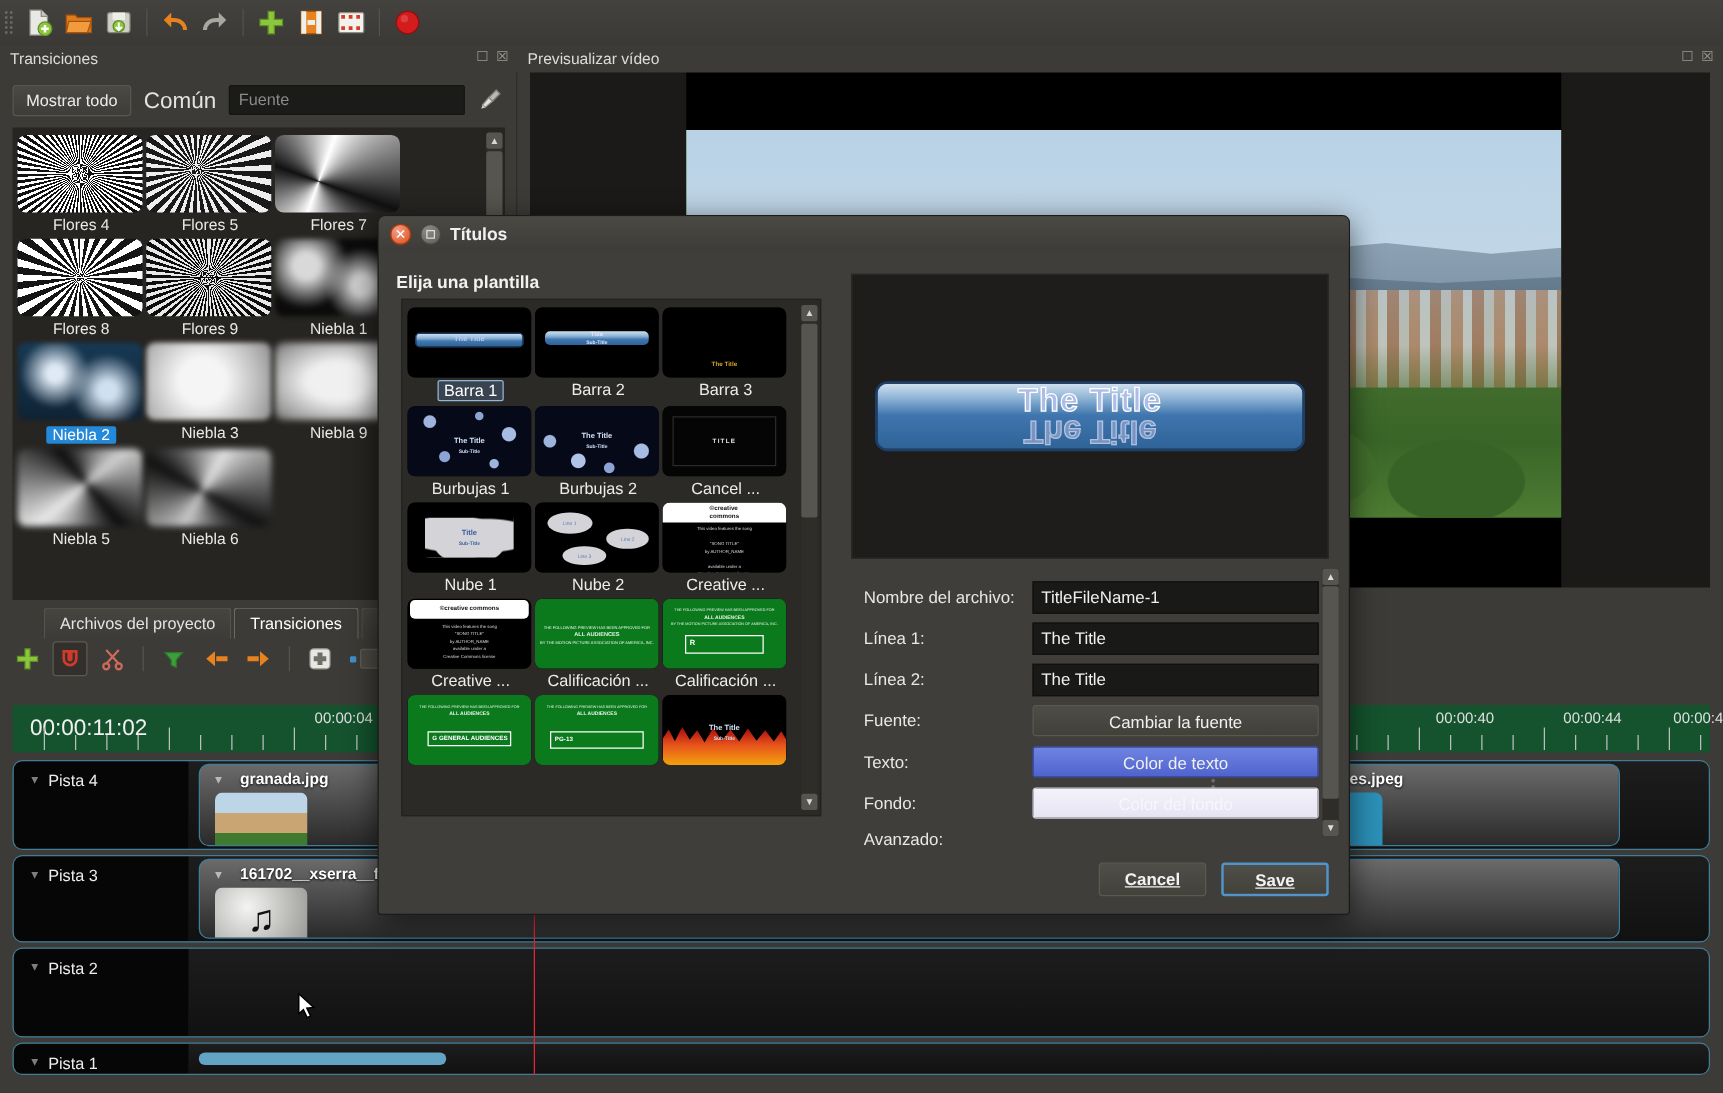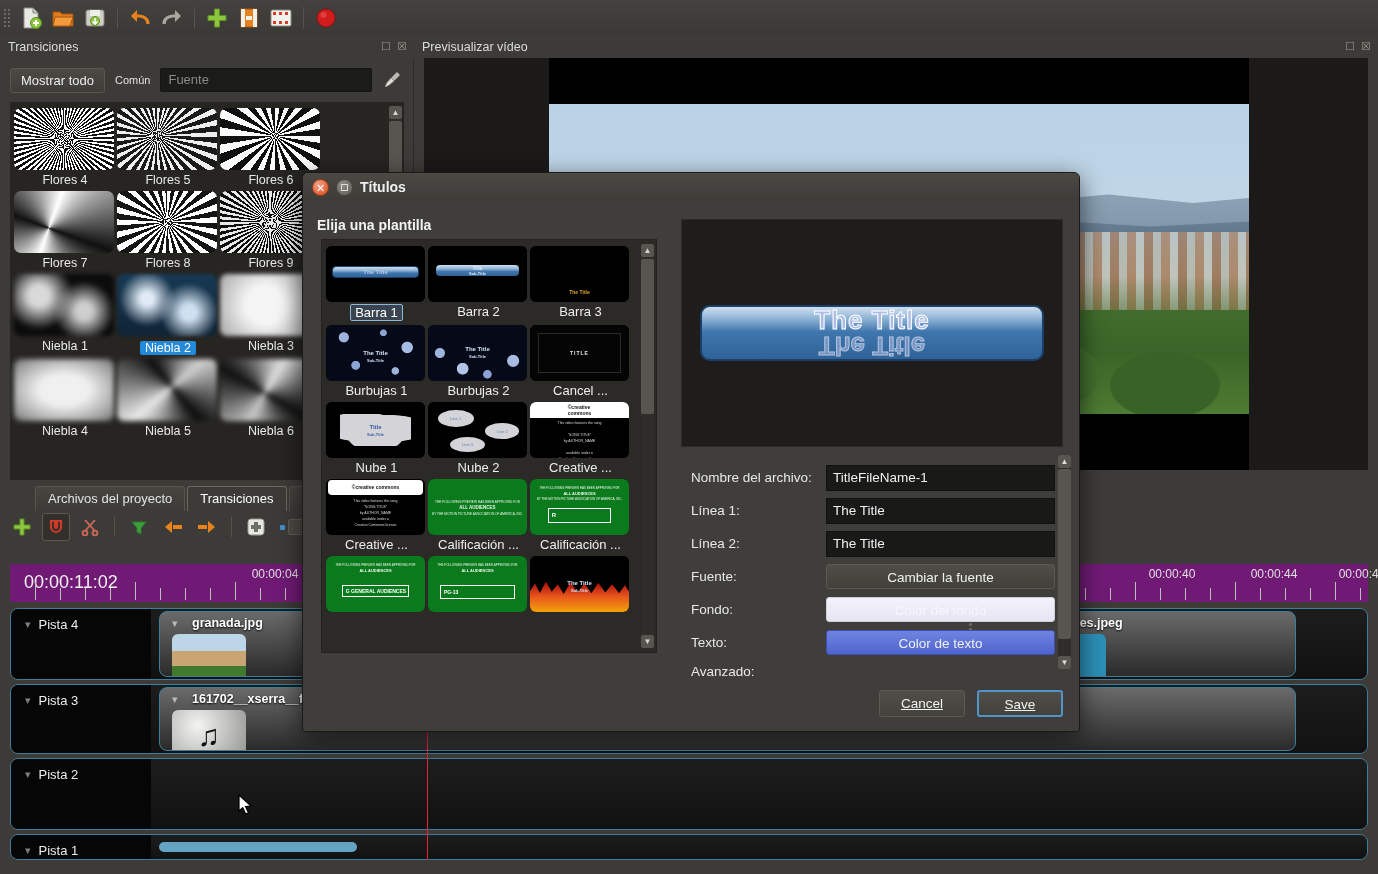--- a/index.html
+++ b/index.html
@@ -39,21 +39,21 @@
     position:absolute; left:0; top:36px; width:414px; height:444px;
     background:#3c3b37; border-right:1px solid #2c2b28;
   }
   .filterbar{ position:absolute; left:0; top:22px; width:414px; height:44px;
               display:flex; align-items:center; padding:0 10px; gap:10px; }
   .btn-show-all{
     background:linear-gradient(to bottom,#4a4944,#3e3d39);
     border:1px solid #58574f; border-radius:3px; padding:4px 10px;
     color:#ececec; font-size:13px; cursor:pointer;
   }
-  .lbl-comun{ font-size:11px; color:#e2e2e2; }
+  .lbl-comun{ font-size:18px; color:#e2e2e2; }
   .filter-input{
     flex:1; height:24px; background:#1b1b1a; border:1px solid #151514;
     border-radius:2px; color:#8a8a87; font-size:13px; padding:0 7px;
     line-height:22px;
   }
   .broom{ width:22px;height:22px; display:flex;align-items:center;justify-content:center;cursor:pointer;}
 
   .trans-grid-wrap{
     position:absolute; left:10px; top:66px; width:394px; height:410px;
     background:#262522; overflow:hidden;
@@ -138,21 +138,21 @@
   .zs-dot{ width:5px;height:5px;background:#3f8fd0;border-radius:1px;margin-right:3px;}
   .zs-handle{ width:16px;height:16px;background:#4b4a44;border:1px solid #5e5d55;border-radius:2px;}
   .zs-track{ width:640px;height:2px;background:#55544c; }
   .seg-icon{ width:18px;height:14px;background:#e8e8e8;border-radius:2px;
              display:flex;align-items:center;justify-content:center; }
   .seg-icon i{ width:11px;height:2px;background:#555;display:block;}
   .seg-label{ font-size:13.5px;color:#efefef; margin-left:8px;}
 
   
   .tl-ruler{ position:absolute; left:10px; top:564px; width:1358px; height:38px;
-             background:#701a75; }
+             background:#14532d; }
   .tc-big{ position:absolute; left:14px; top:8px; font-size:18px; color:#f0f0f0;}
   .rtick-lbl{ position:absolute; top:3px; font-size:12px; color:#e0e0e0;
               transform:translateX(-50%); }
   .rtick{ position:absolute; width:1px; background:#bdbdbd; }
 
   
   .track{ position:absolute; left:10px; width:1358px;
           border:1px solid #3c7e9c; border-radius:8px; overflow:hidden; }
   .track-head{ position:absolute; left:0; top:0; width:140px; height:100%;
                background:#060606; display:flex; align-items:flex-start; padding:8px 0 0 14px; gap:8px;}
@@ -220,21 +220,21 @@
                  color:#f7f7fb; }
 
   .form-scroll{ position:absolute; right:-16px; top:-6px; width:13px; height:214px;
                 background:#2e2d2a; }
 
   .dlg-actions{ position:absolute; right:16px; bottom:14px; display:flex; gap:12px;}
   .dlg-btn{ width:86px;height:27px; border-radius:3px; font-size:13.5px; color:#f2f2f2;
             background:linear-gradient(to bottom,#4f4e48,#42413a); border:1px solid #5b5a50;
             text-align:center; line-height:25px; cursor:pointer;}
   .dlg-btn.primary{ border:2px solid #5294c9; }
-  .dlg-btn u{ text-decoration:underline; }
+  .dlg-btn u{ text-decoration:underline;font-weight:bold; }
 
   .splitter-dots{ position:absolute; left:666px; top:440px; width:4px; height:18px;
                   display:flex; flex-direction:column; justify-content:space-between;}
   .splitter-dots i{ width:3px;height:3px;background:#6d6c65;border-radius:50%;display:block;}
 
   
   .bar-title{
     position:absolute; left:18px; right:18px; top:50%; transform:translateY(-50%);
     height:56px; border-radius:10px; border:2px solid #1c3f6a;
     background:linear-gradient(to bottom,#cfe0ef 0%,#8fb4d6 22%,#3f76ad 48%,#2f6398 100%);
@@ -361,24 +361,20 @@
       <div class="trans-grid" id="trans-grid">
           <div class="trans-cell">
             <div class="trans-thumb" style="background:repeating-conic-gradient(from 0deg at 50% 50%,#fff 0 3deg,#111 3deg 6deg);filter:blur(.4px);"></div>
             <div class="trans-name-row"><span class="trans-name">Flores 4</span></div>
           </div>
           <div class="trans-cell">
             <div class="trans-thumb" style="background:repeating-conic-gradient(from 20deg at 40% 45%,#eee 0 5deg,#1a1a1a 5deg 11deg);"></div>
             <div class="trans-name-row"><span class="trans-name">Flores 5</span></div>
           </div>
           <div class="trans-cell">
-            <div class="trans-thumb" style="background:repeating-conic-gradient(from 0deg at 55% 45%,#fafafa 0 9deg,#101010 9deg 18deg);"></div>
-            <div class="trans-name-row"><span class="trans-name">Flores 6</span></div>
-          </div>
-          <div class="trans-cell">
             <div class="trans-thumb" style="background:conic-gradient(from 200deg at 35% 60%,#fff,#111,#fff,#111,#fff);"></div>
             <div class="trans-name-row"><span class="trans-name">Flores 7</span></div>
           </div>
           <div class="trans-cell">
             <div class="trans-thumb" style="background:repeating-conic-gradient(from 0deg at 50% 50%,#fff 0 7deg,#151515 7deg 14deg);"></div>
             <div class="trans-name-row"><span class="trans-name">Flores 8</span></div>
           </div>
           <div class="trans-cell">
             <div class="trans-thumb" style="background:repeating-conic-gradient(from 0deg at 50% 50%,#e8e8e8 0 3.5deg,#0e0e0e 3.5deg 7deg);"></div>
             <div class="trans-name-row"><span class="trans-name">Flores 9</span></div>
@@ -390,21 +386,21 @@
           <div class="trans-cell">
             <div class="trans-thumb" style="background:radial-gradient(circle at 30% 40%,#dfeaf5 0 8%,transparent 35%),radial-gradient(circle at 72% 62%,#cfe0f0 0 9%,transparent 36%),linear-gradient(to bottom,#173954,#0f2335);filter:blur(1.6px);"></div>
             <div class="trans-name-row"><span class="trans-name sel">Niebla 2</span></div>
           </div>
           <div class="trans-cell">
             <div class="trans-thumb" style="background:radial-gradient(circle at 45% 50%,#f5f5f5 0 30%,#bdbdbd 70%,#8e8e8e 100%);filter:blur(2px);"></div>
             <div class="trans-name-row"><span class="trans-name">Niebla 3</span></div>
           </div>
           <div class="trans-cell">
             <div class="trans-thumb" style="background:radial-gradient(ellipse at 50% 50%,#f0f0f0 0 35%,#9e9e9e 80%,#6a6a6a 100%);filter:blur(2.4px);"></div>
-            <div class="trans-name-row"><span class="trans-name">Niebla 4</span></div>
+            <div class="trans-name-row"><span class="trans-name">Niebla 9</span></div>
           </div>
           <div class="trans-cell">
             <div class="trans-thumb" style="background:conic-gradient(from 140deg at 55% 45%,#0d0d0d,#e8e8e8,#0d0d0d,#cfcfcf,#0d0d0d);filter:blur(2.6px);"></div>
             <div class="trans-name-row"><span class="trans-name">Niebla 5</span></div>
           </div>
           <div class="trans-cell">
             <div class="trans-thumb" style="background:conic-gradient(from 300deg at 45% 55%,#111,#e0e0e0,#111,#c8c8c8,#111);filter:blur(2.6px);"></div>
             <div class="trans-name-row"><span class="trans-name">Niebla 6</span></div>
           </div>
         </div>
@@ -782,26 +778,26 @@
       </div>
       <div class="frow">
         <span class="flabel">Línea 2:</span>
         <span class="finput">The Title</span>
       </div>
       <div class="frow">
         <span class="flabel">Fuente:</span>
         <span class="fbtn">Cambiar la fuente</span>
       </div>
       <div class="frow">
+        <span class="flabel">Texto:</span>
+        <span class="fbtn textcolor">Color de texto</span>
+      </div>
+      <div class="frow">
         <span class="flabel">Fondo:</span>
         <span class="fbtn bgcolor">Color del fondo</span>
-      </div>
-      <div class="frow">
-        <span class="flabel">Texto:</span>
-        <span class="fbtn textcolor">Color de texto</span>
       </div>
       <div class="frow" style="height:24px;overflow:hidden;align-items:center;">
         <span class="flabel">Avanzado:</span>
       </div>
       <div class="form-scroll">
         <div style="width:13px;height:13px;background:#56554f;border-radius:2px;color:#ddd;font-size:8px;text-align:center;line-height:13px;">▲</div>
         <div style="position:absolute;top:14px;width:13px;height:170px;background:#56554f;border-radius:2px;"></div>
         <div style="position:absolute;bottom:0;width:13px;height:13px;background:#56554f;border-radius:2px;color:#ddd;font-size:8px;text-align:center;line-height:13px;">▼</div>
       </div>
     </div>

